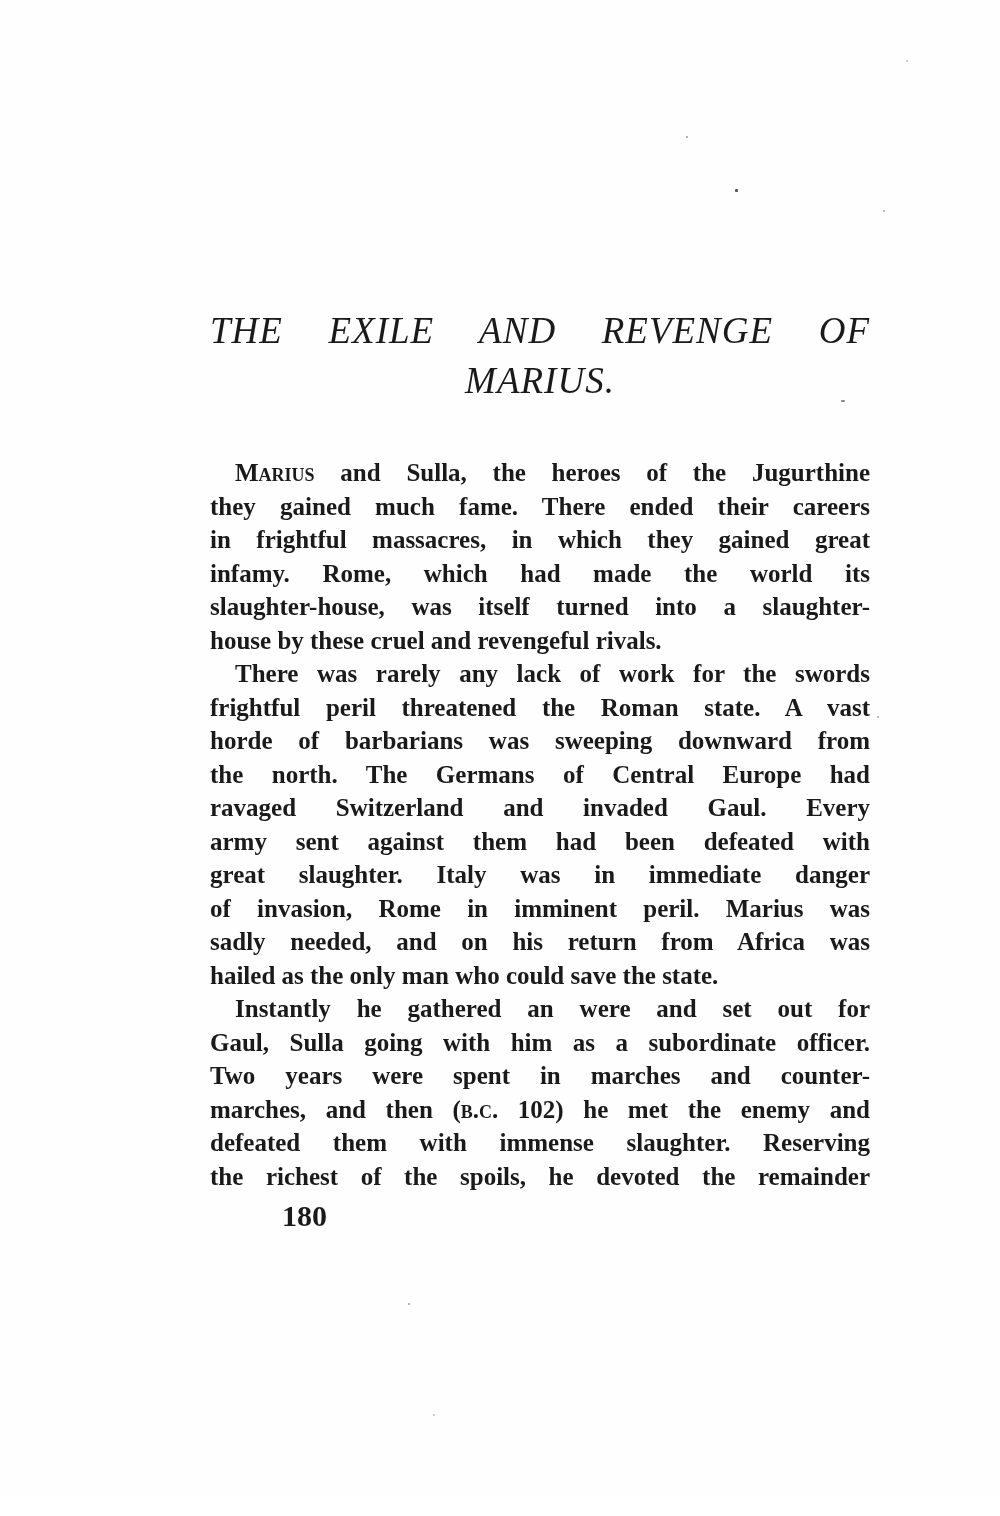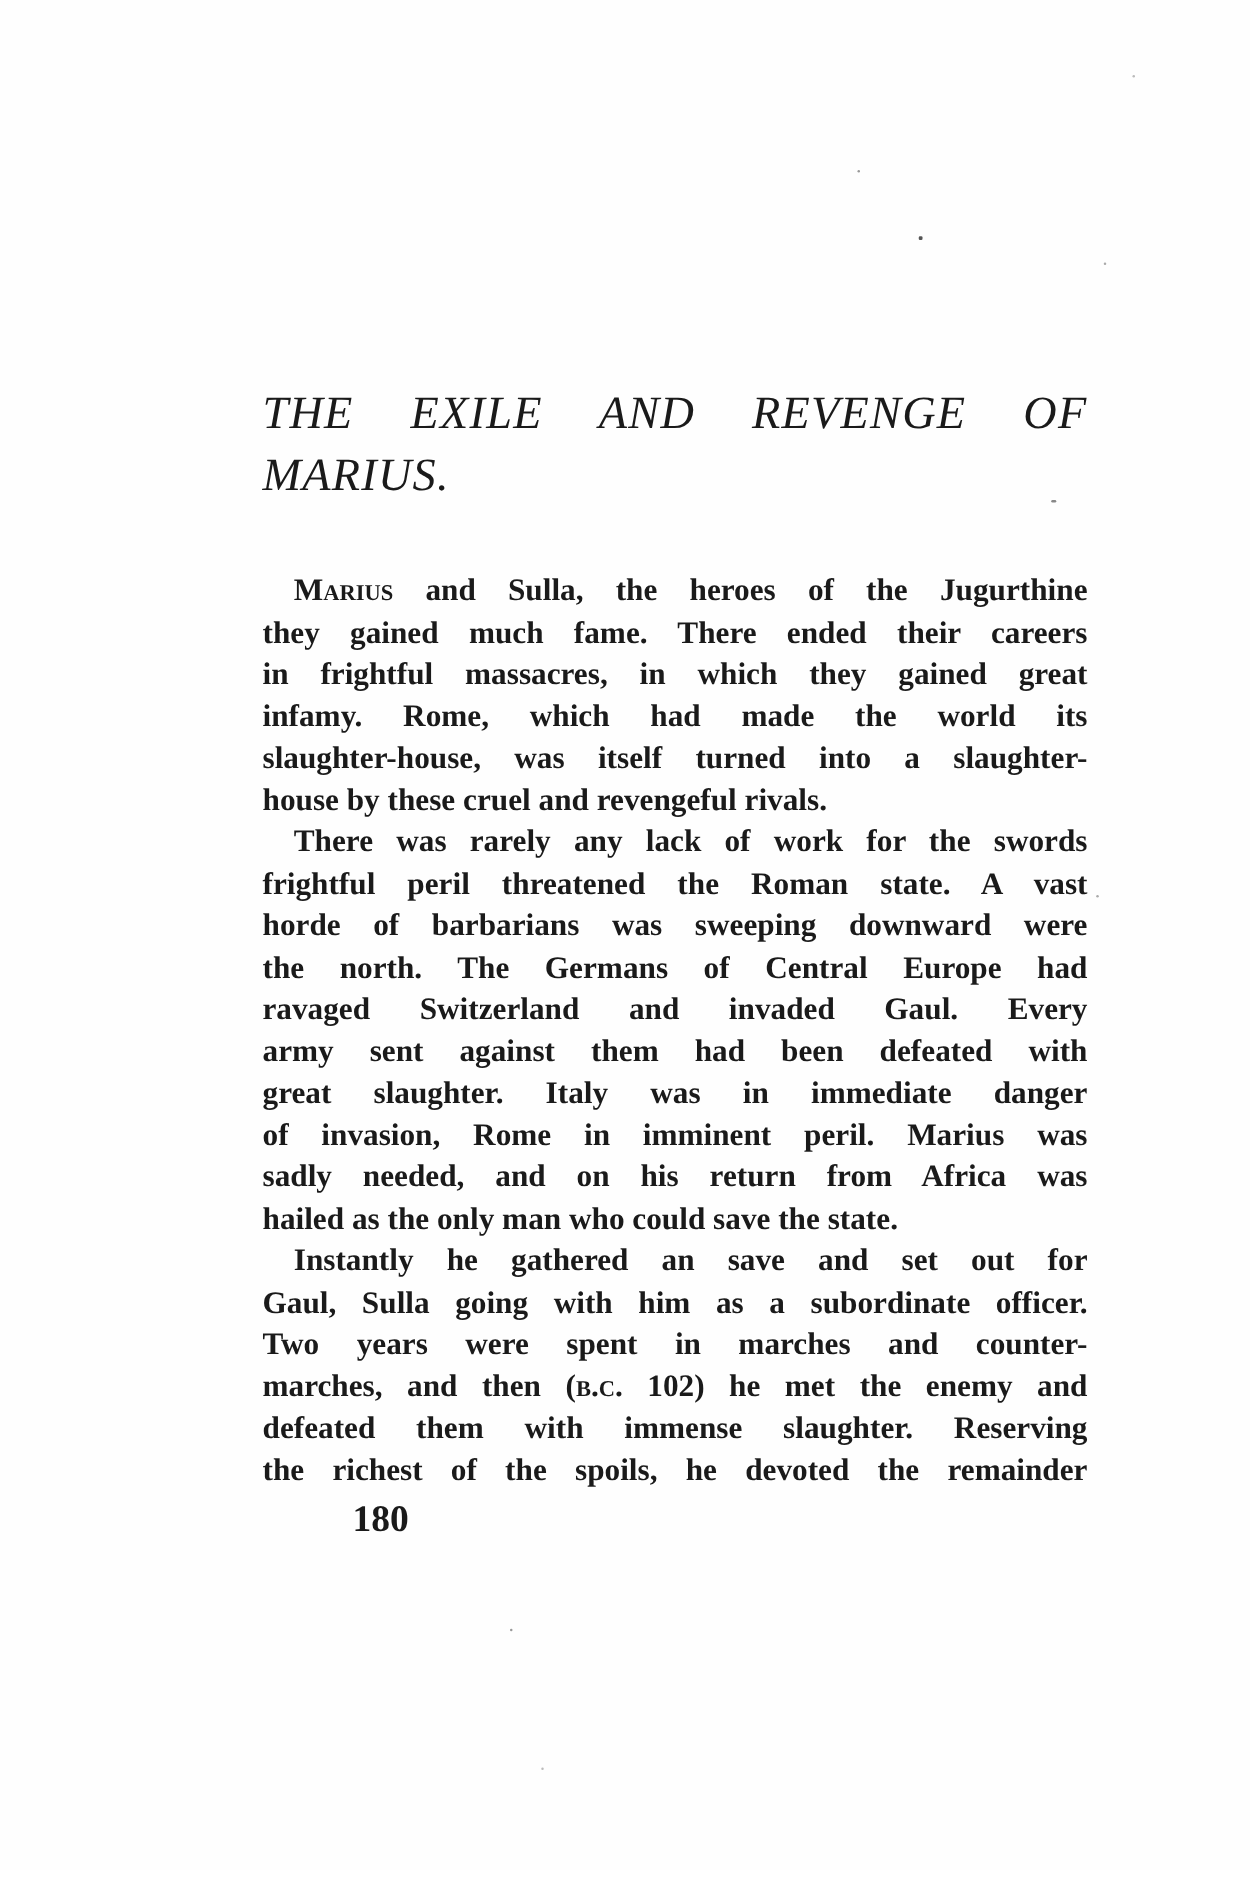--- a/index.html
+++ b/index.html
@@ -27,21 +27,21 @@
     font-size: 37px;
     line-height: 50px;
     letter-spacing: 1px;
     margin-bottom: 50px;
   }
   .title-line-1 {
     text-align: justify;
     text-align-last: justify;
   }
   .title-line-2 {
-    text-align: left;
+    text-align: center;
   }
   .body-text {
     font-size: 25px;
     line-height: 33.5px;
     font-weight: bold;
   }
   .line {
     white-space: normal;
   }
   .jline {
@@ -83,31 +83,31 @@
           <div class="line jline indent"><span class="sc">Marius</span><span> and Sulla, the heroes of the Jugurthine</span></div>
           <div class="line jline">they gained much fame.  There ended their careers</div>
           <div class="line jline">in frightful massacres, in which they gained great</div>
           <div class="line jline">infamy.  Rome, which had made the world its</div>
           <div class="line jline">slaughter-house, was itself turned into a slaughter-</div>
           <div class="line lline">house by these cruel and revengeful rivals.</div>
         </div>
         <div>
           <div class="line jline indent">There was rarely any lack of work for the swords</div>
           <div class="line jline">frightful peril threatened the Roman state.  A vast</div>
-          <div class="line jline">horde of barbarians was sweeping downward were</div>
+          <div class="line jline">horde of barbarians was sweeping downward from</div>
           <div class="line jline">the north.  The Germans of Central Europe had</div>
           <div class="line jline">ravaged Switzerland and invaded Gaul.  Every</div>
           <div class="line jline">army sent against them had been defeated with</div>
           <div class="line jline">great slaughter.  Italy was in immediate danger</div>
           <div class="line jline">of invasion, Rome in imminent peril.  Marius was</div>
           <div class="line jline">sadly needed, and on his return from Africa was</div>
           <div class="line lline">hailed as the only man who could save the state.</div>
         </div>
         <div>
-          <div class="line jline indent">Instantly he gathered an save and set out for</div>
+          <div class="line jline indent">Instantly he gathered an were and set out for</div>
           <div class="line jline">Gaul, Sulla going with him as a subordinate officer.</div>
           <div class="line jline">Two years were spent in marches and counter-</div>
           <div class="line jline"><span>marches, and then (</span><span class="sc">b.c.</span><span> 102) he met the enemy and</span></div>
           <div class="line jline">defeated them with immense slaughter.  Reserving</div>
           <div class="line jline">the richest of the spoils, he devoted the remainder</div>
         </div>
       </div>
     <div class="page-number">180</div>
   </div>
 <div class="speck" style="left: 906px; top: 60px; width: 2px; height: 2px; background: rgb(187, 187, 187);"></div>

